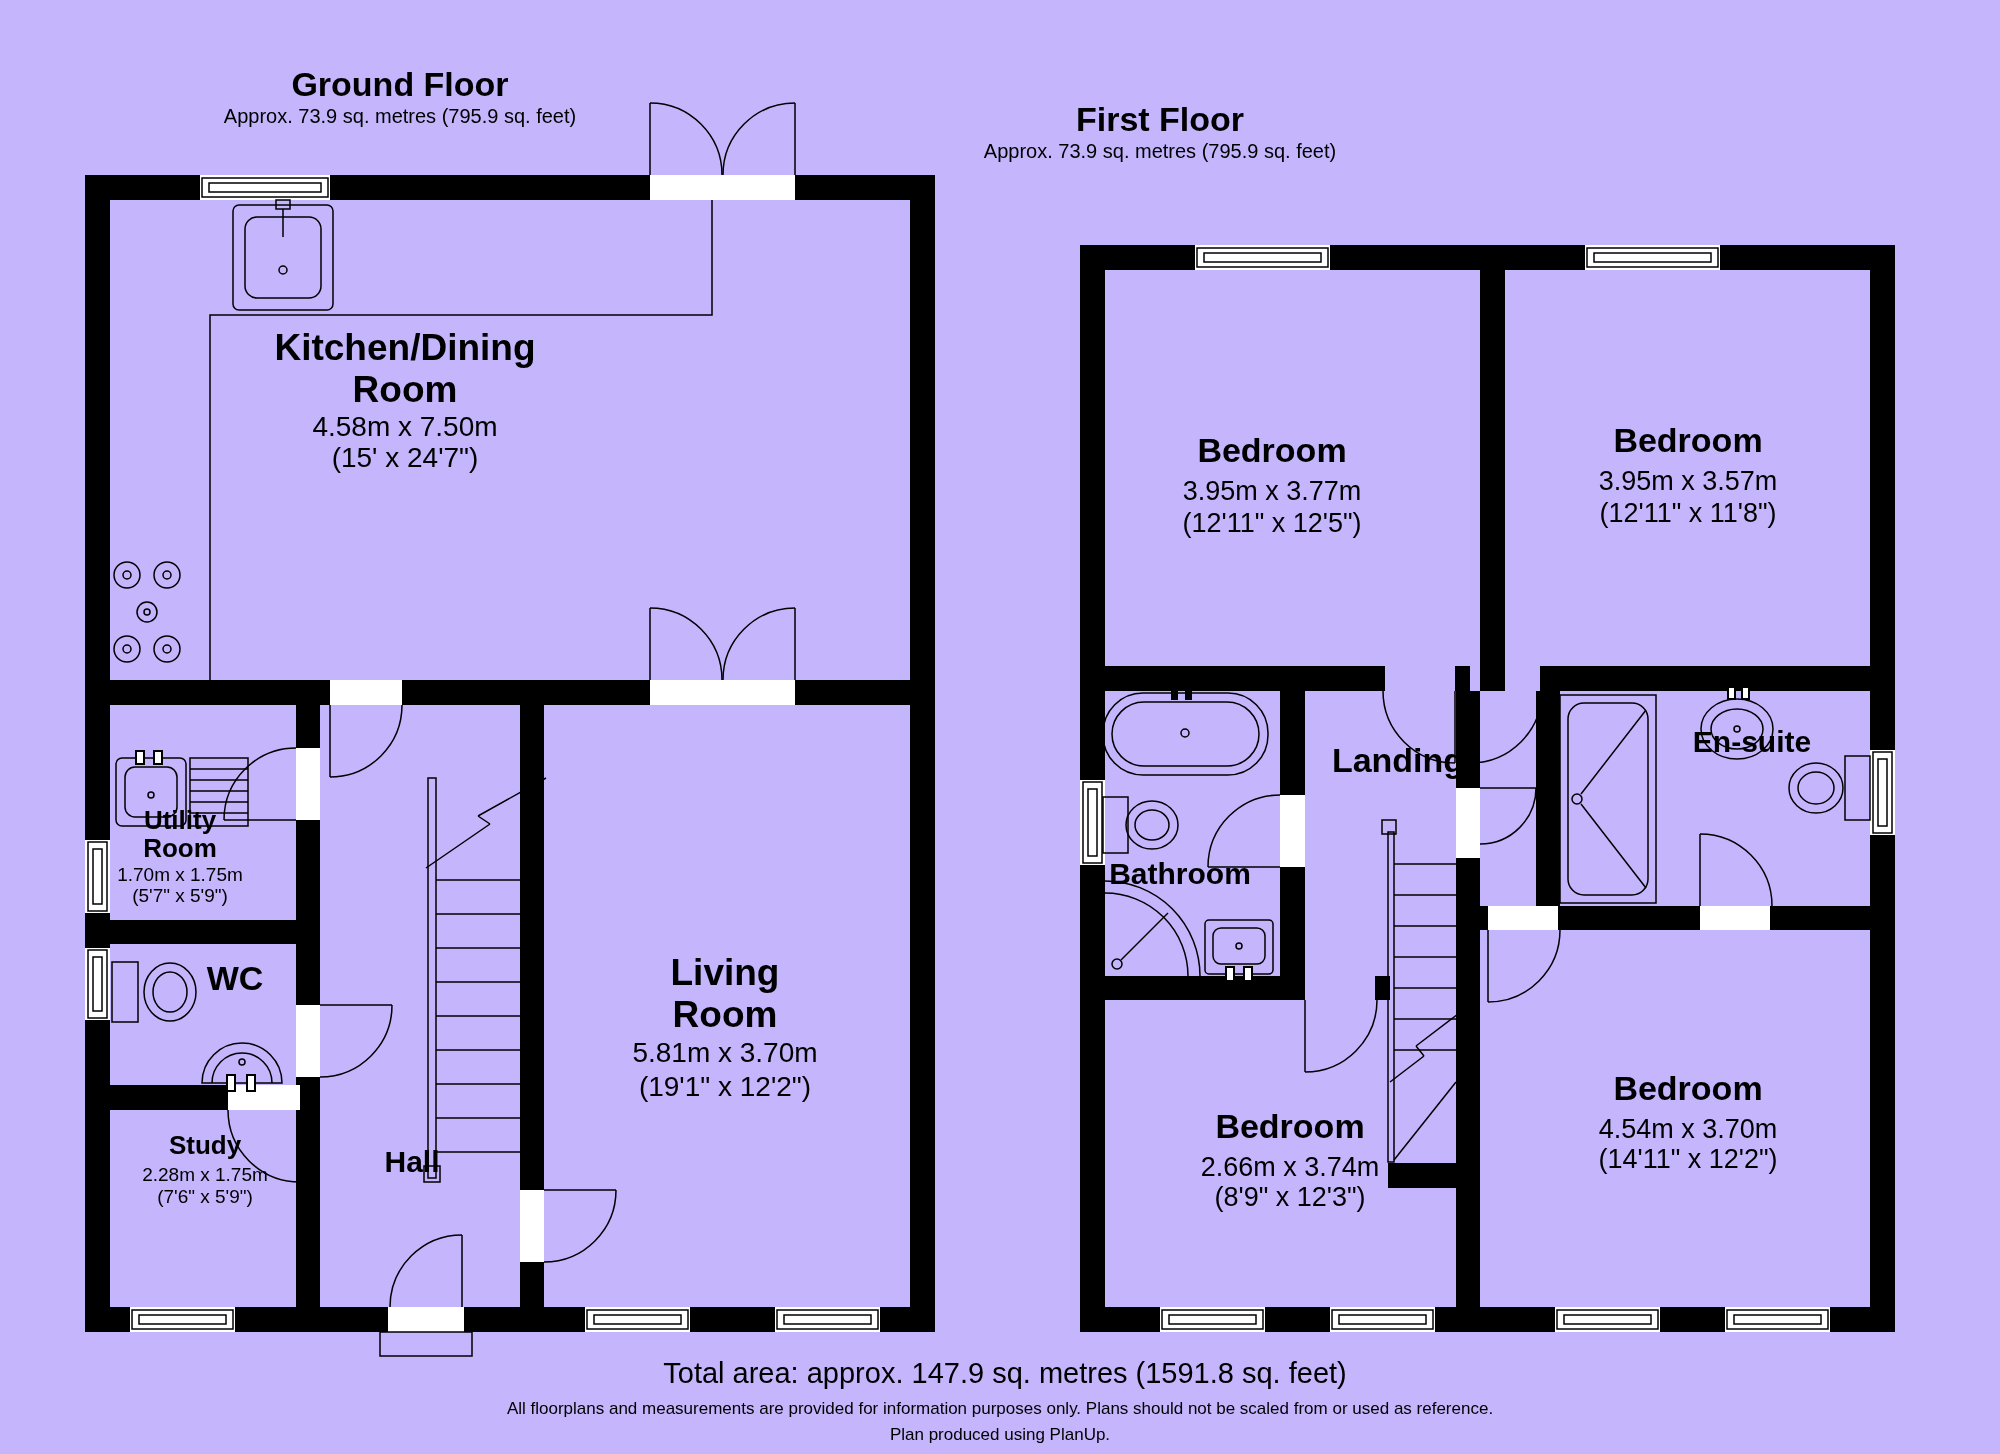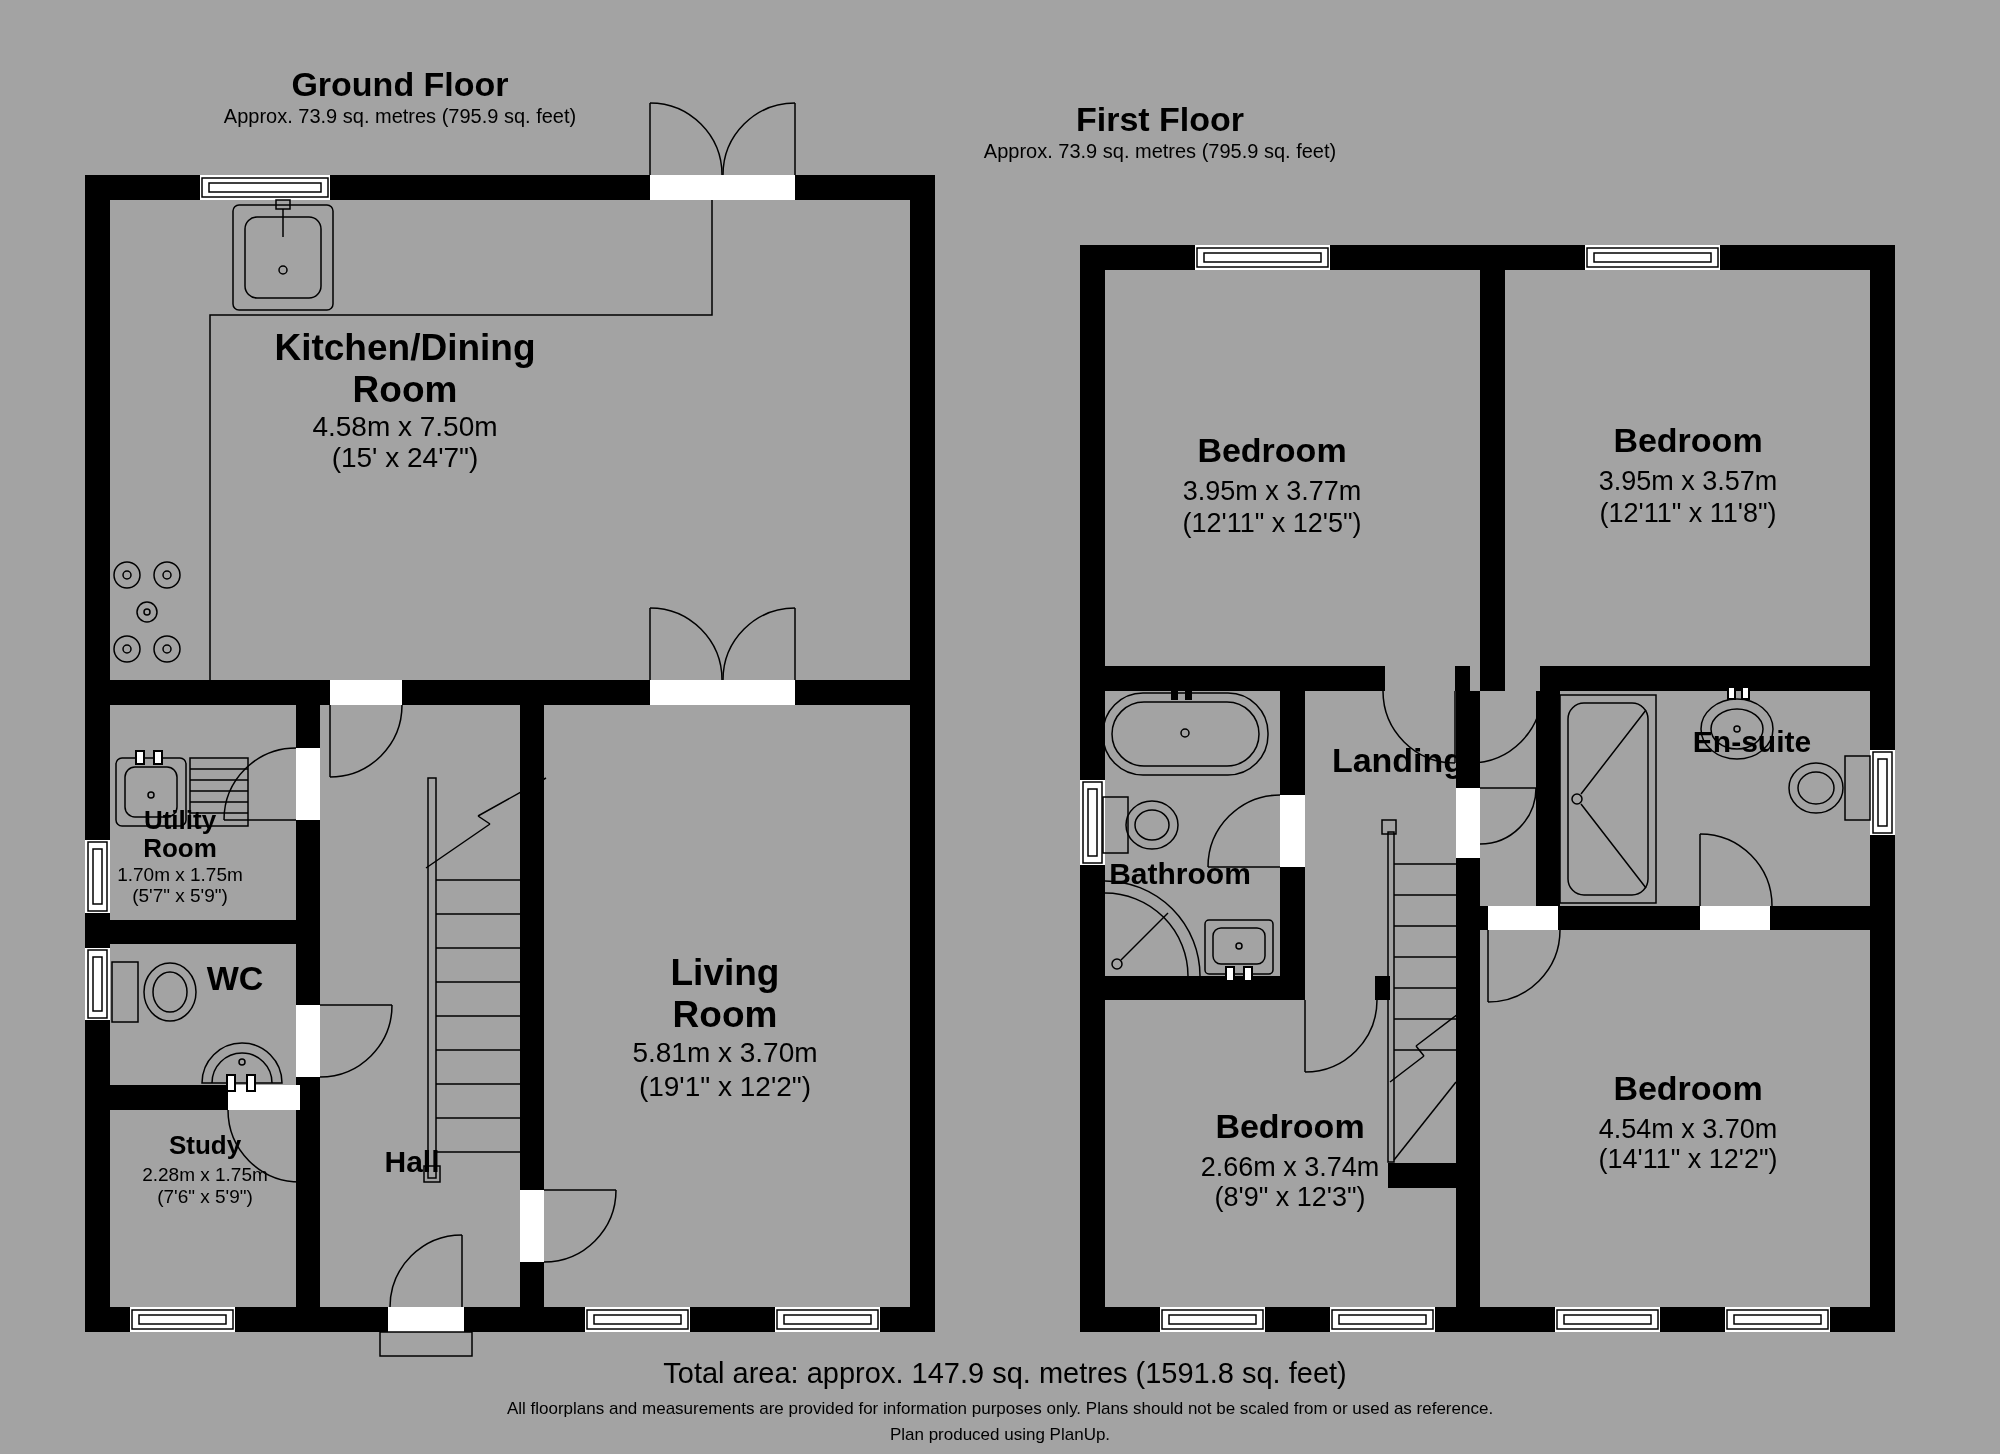--- a/index.html
+++ b/index.html
@@ -1,16 +1,16 @@
 <!DOCTYPE html>
 <html><head>
 <meta charset="utf-8">
 <style>
   html,body{margin:0;padding:0;background:#ffffff;}
-  .canvas{position:relative;width:2000px;height:1454px;background:#a3a3a3;overflow:hidden;}
+  .canvas{position:relative;width:2000px;height:1454px;background:#c4b5fd;overflow:hidden;}
   svg{display:block;}
   .wall{fill:#000000;stroke:none;}
   .gap{fill:#ffffff;stroke:none;}
   .thin1{fill:none;stroke:#000000;stroke-width:1.5;}
   .whitebox{fill:#ffffff;stroke:#000000;stroke-width:2;}
   .blackmark{fill:#000000;stroke:none;}
   text{font-family:"Liberation Sans", sans-serif;fill:#000000;}
   .floor-title{font-size:34px;font-weight:bold;text-anchor:middle;}
   .floor-subtitle{font-size:20px;text-anchor:middle;}
   .room-name-xl{font-size:37px;font-weight:bold;text-anchor:middle;}

